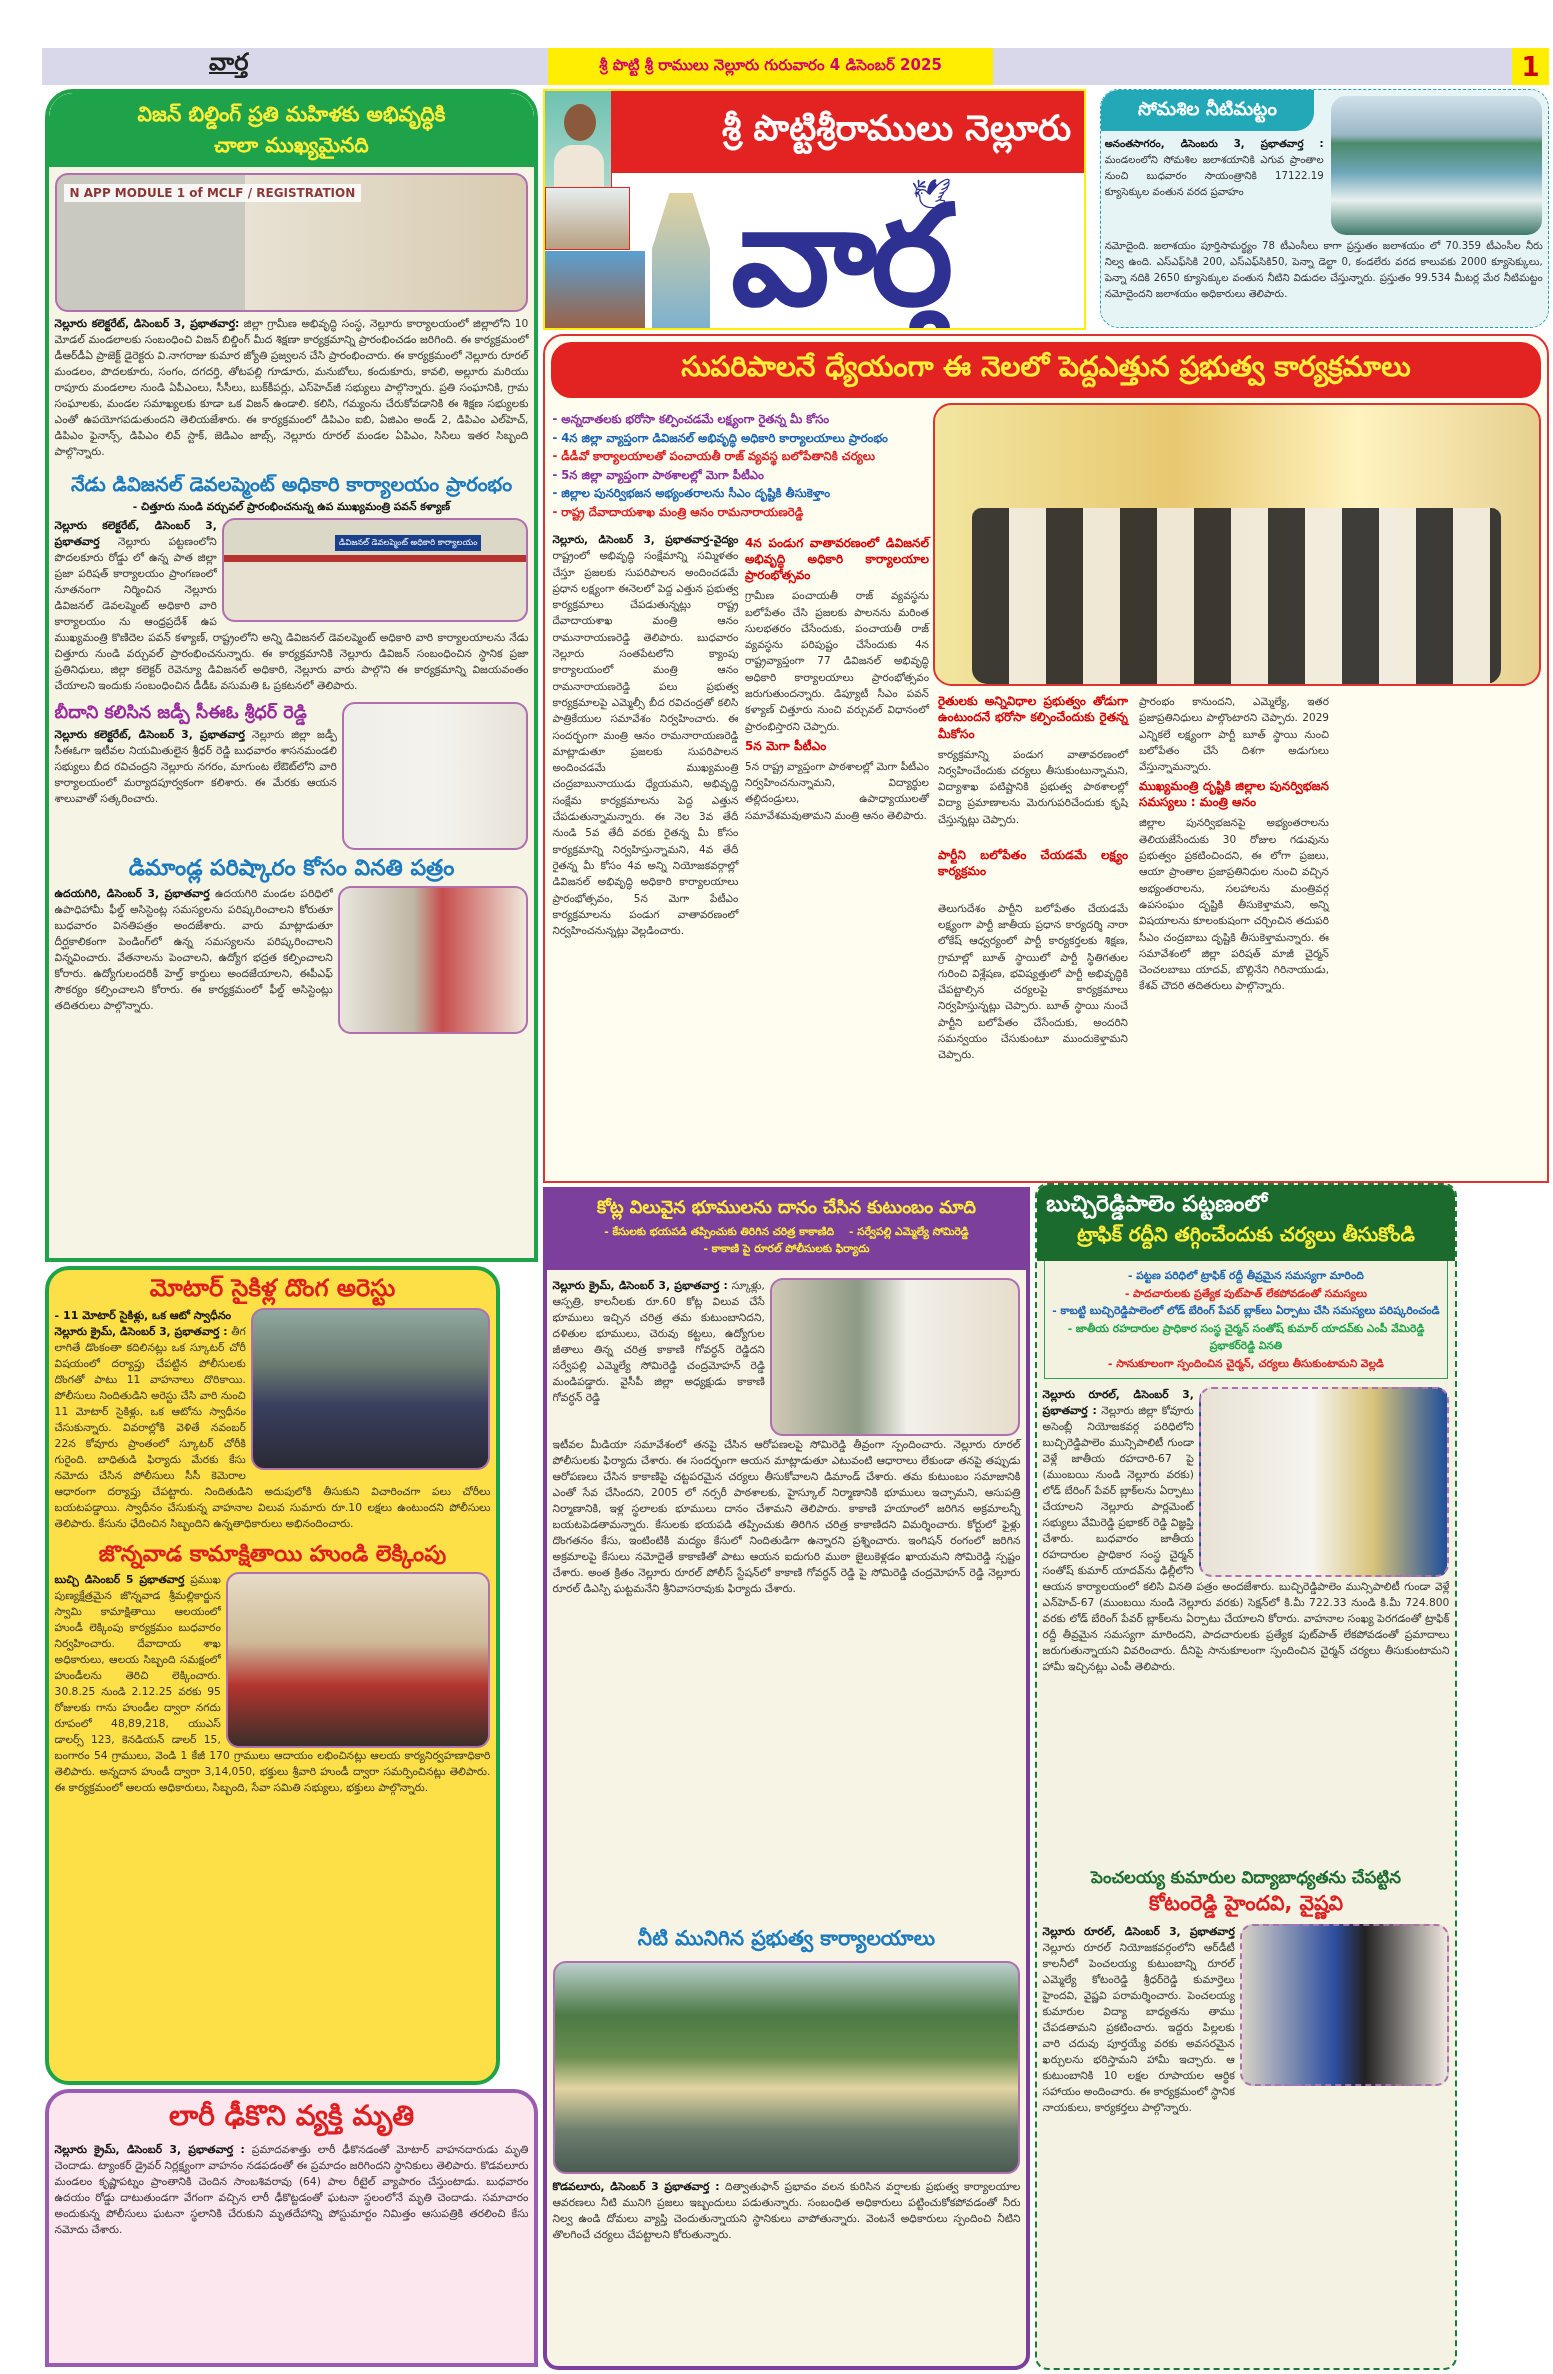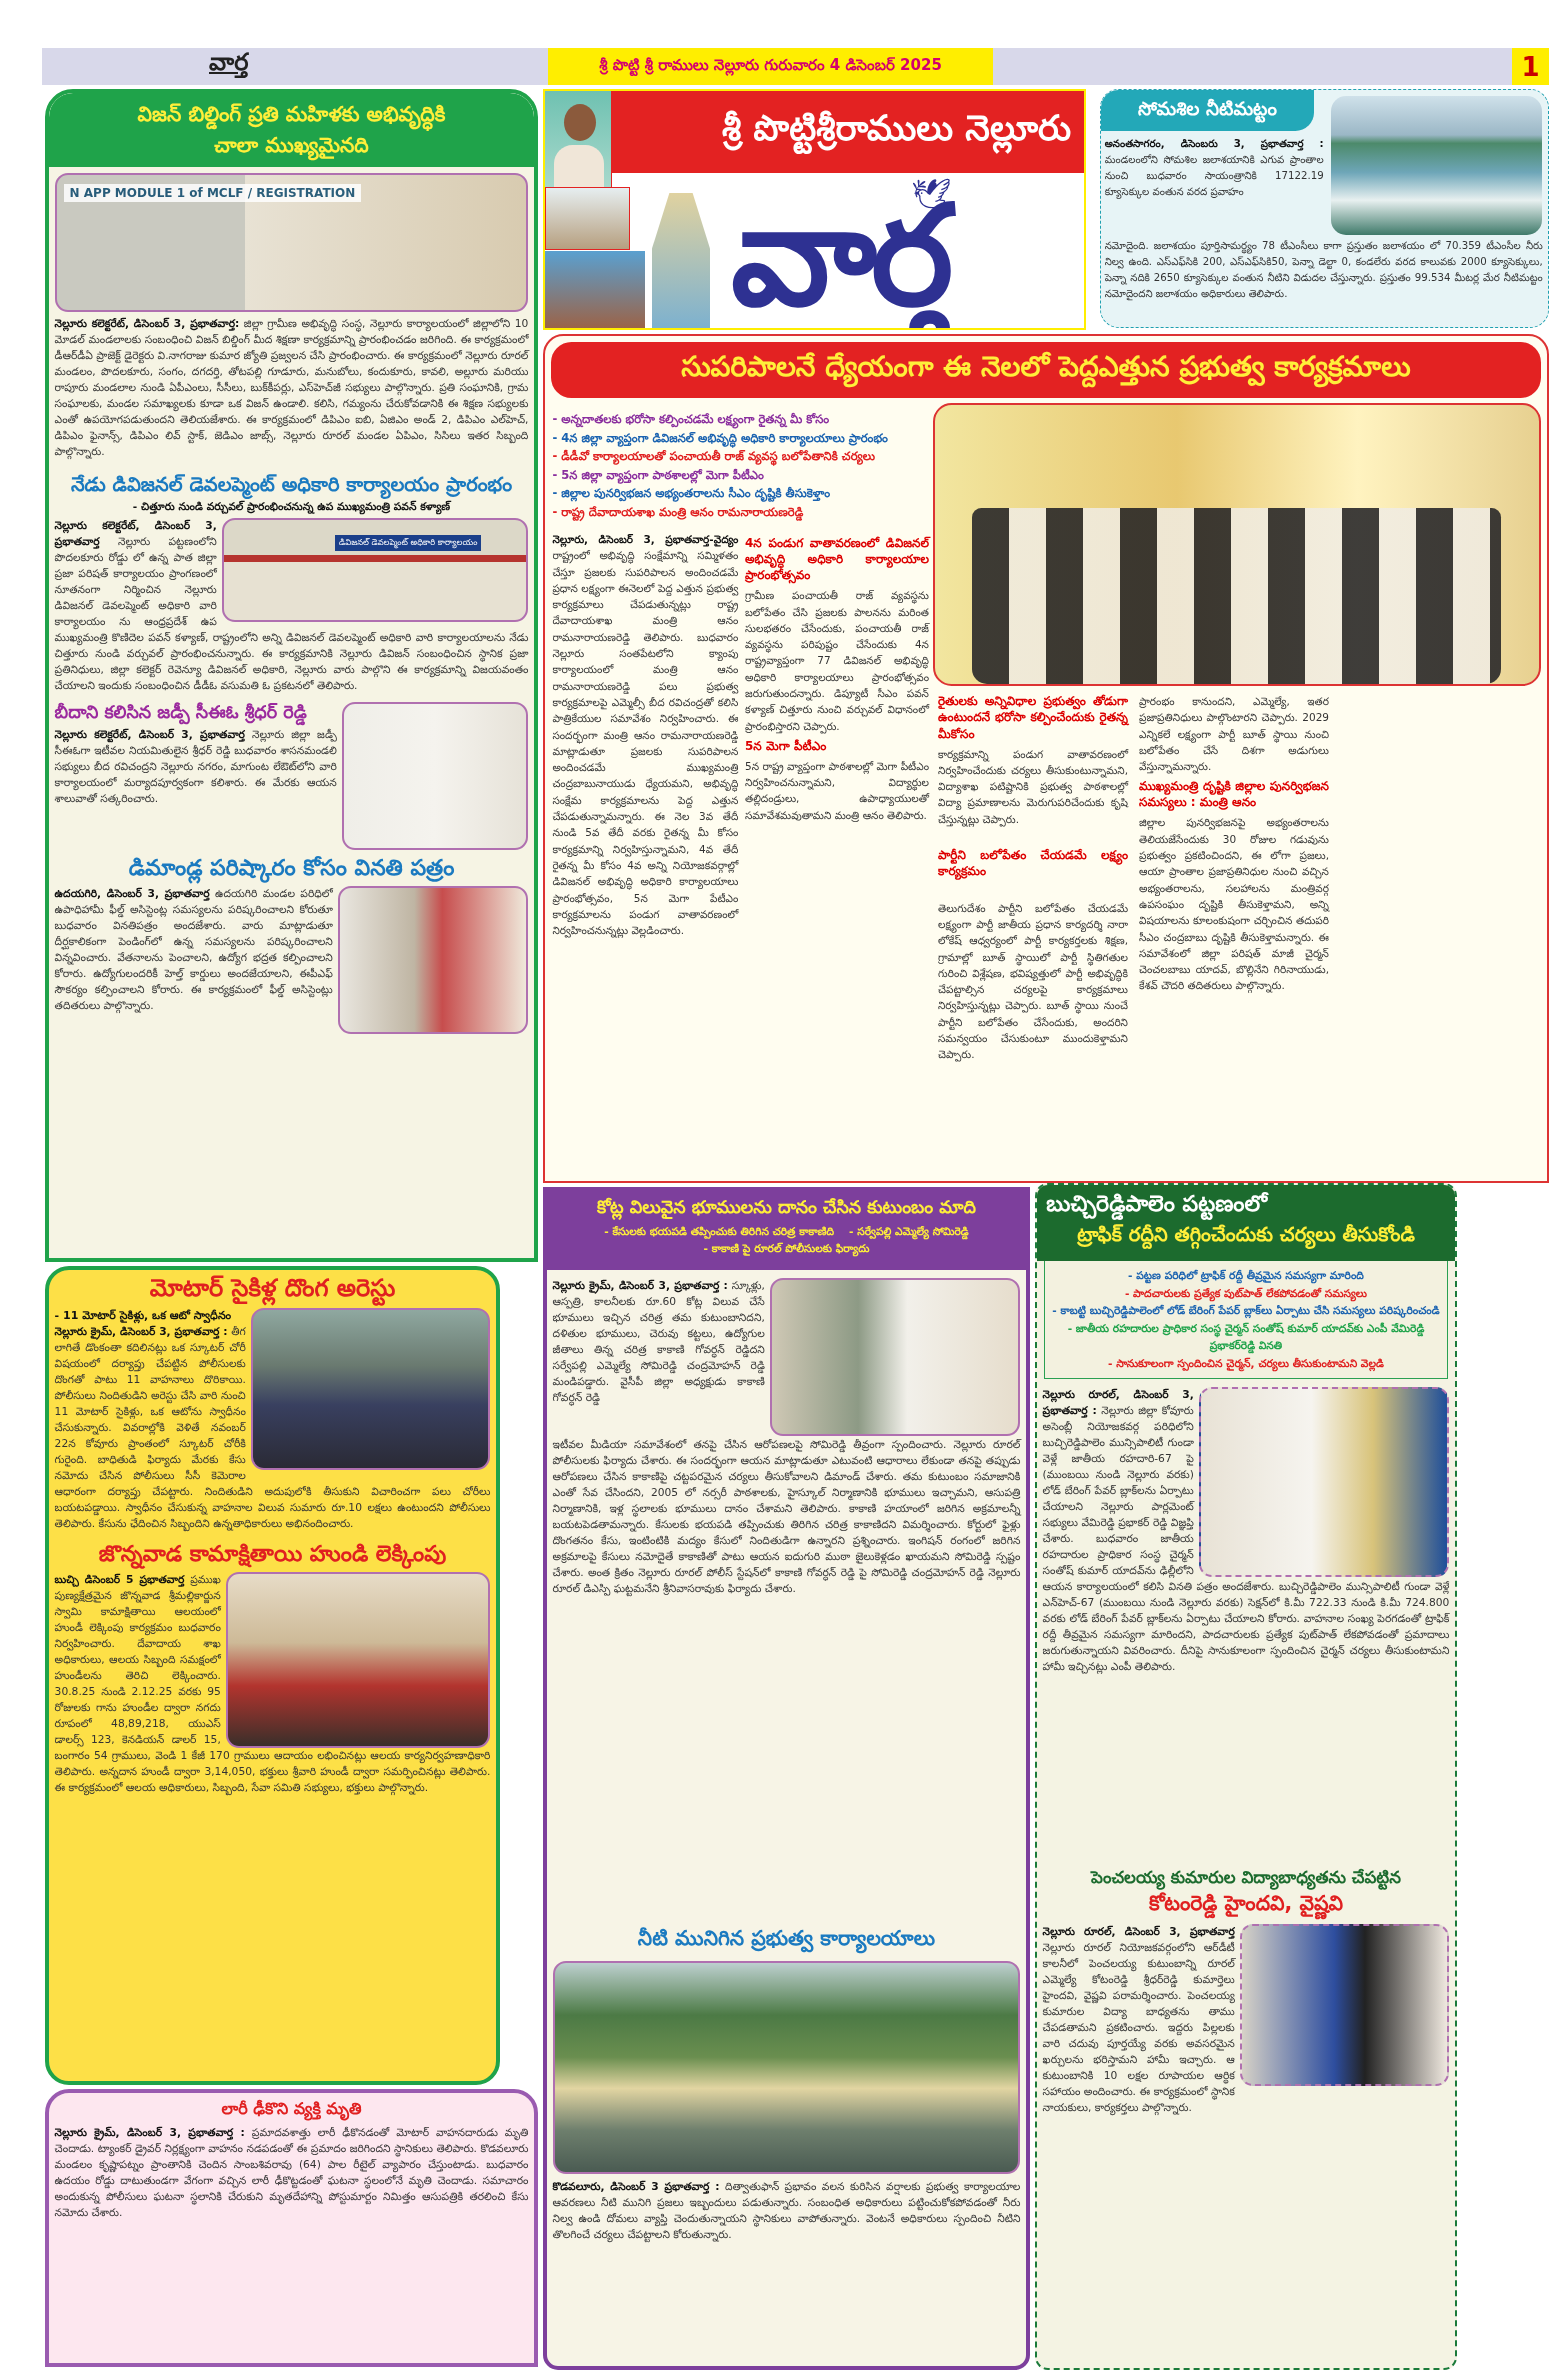--- a/index.html
+++ b/index.html
@@ -51,21 +51,21 @@
   <div class="abs tb-date">శ్రీ పొట్టి శ్రీ రాములు నెల్లూరు గురువారం 4 డిసెంబర్ 2025</div>
   <div class="abs tb-page">1</div>
 </div>
 
 <div class="abs greenbox">
   <div class="greenhead">
     <div>విజన్ బిల్డింగ్ ప్రతి మహిళకు అభివృద్ధికి</div>
     <div>చాలా ముఖ్యమైనది</div>
   </div>
   <div class="photo" style="margin:5.6px 5.6px 3.7px;height:139px;position:relative;background:linear-gradient(90deg,#c9c9c0 0,#c9c9c0 40%,#e8e2d4 40%,#d8cbb0 100%)">
-    <div style="position:absolute;left:7.4px;top:9.3px;font-size:12px;font-weight:bold;color:#0c4a6e;background:#fff;padding:1.9px 5.6px;opacity:.85">N APP MODULE 1 of MCLF / REGISTRATION</div>
+    <div style="position:absolute;left:7.4px;top:9.3px;font-size:12px;font-weight:bold;color:#7f1d1d;background:#fff;padding:1.9px 5.6px;opacity:.85">N APP MODULE 1 of MCLF / REGISTRATION</div>
   </div>
   <div class="body-text">
     <span class="bold-lead">నెల్లూరు కలెక్టరేట్, డిసెంబర్ 3, ప్రభాతవార్త:</span>
     <span>జిల్లా గ్రామీణ అభివృద్ధి సంస్థ, నెల్లూరు కార్యాలయంలో జిల్లాలోని 10 మోడల్ మండలాలకు సంబంధించి విజన్ బిల్డింగ్ మీద శిక్షణా కార్యక్రమాన్ని ప్రారంభించడం జరిగింది. ఈ కార్యక్రమంలో డీఆర్‌డీఏ ప్రాజెక్ట్ డైరెక్టరు వి.నాగరాజు కుమార జ్యోతి ప్రజ్వలన చేసి ప్రారంభించారు. ఈ కార్యక్రమంలో నెల్లూరు రూరల్ మండలం, పొదలకూరు, సంగం, దగదర్తి, తోటపల్లి గూడూరు, మనుబోలు, కందుకూరు, కావలి, అల్లూరు మరియు రాపూరు మండలాల నుండి ఏపీఎంలు, సీసీలు, బుక్‌కీపర్లు, ఎస్‌హెచ్‌జీ సభ్యులు పాల్గొన్నారు. ప్రతి సంఘానికి, గ్రామ సంఘాలకు, మండల సమాఖ్యలకు కూడా ఒక విజన్ ఉండాలి. కలిసి, గమ్యంను చేరుకోవడానికి ఈ శిక్షణ సభ్యులకు ఎంతో ఉపయోగపడుతుందని తెలియజేశారు. ఈ కార్యక్రమంలో డిపిఎం ఐబి, ఏజిఎం అండ్ 2, డిపిఎం ఎల్‌హెచ్, డిపిఎం ఫైనాన్స్, డిపిఎం లివ్ స్టాక్, జెడిఎం జాబ్స్, నెల్లూరు రూరల్ మండల ఏపిఎం, సిసిలు ఇతర సిబ్బంది పాల్గొన్నారు.</span>
   </div>
 
   <div class="sec-title" style="color:#1b7ac0;font-size:19.5px;margin-top:13px">నేడు డివిజనల్ డెవలప్మెంట్ అధికారి కార్యాలయం ప్రారంభం</div>
   <div class="sec-title" style="font-size:10.7px;color:#111;margin-bottom:3.7px">- చిత్తూరు నుండి వర్చువల్ ప్రారంభించనున్న ఉప ముఖ్యమంత్రి పవన్ కళ్యాణ్</div>
   <div style="padding:0 5.6px">
     <div class="photo" style="float:right;width:306px;height:104px;margin-left:5.6px;background:linear-gradient(#dcd8c8 0,#dcd8c8 35%,#b6342f 35%,#b6342f 42%,#e7e1d2 42%);position:relative">
@@ -114,21 +114,21 @@
   <div style="padding:0 5.6px">
     <div class="photo" style="float:right;width:264px;height:176px;margin-left:5.6px;background:linear-gradient(180deg,#e7dcc7 0,#cdb997 40%,#b3342e 65%,#3a2f2a 100%)"></div>
     <div class="body-text" style="padding:0">
       <span class="bold-lead">బుచ్చి డిసెంబర్ 5 ప్రభాతవార్త</span>
       <span>ప్రముఖ పుణ్యక్షేత్రమైన జొన్నవాడ శ్రీమల్లికార్జున స్వామి కామాక్షితాయి ఆలయంలో హుండీ లెక్కింపు కార్యక్రమం బుధవారం నిర్వహించారు. దేవాదాయ శాఖ అధికారులు, ఆలయ సిబ్బంది సమక్షంలో హుండీలను తెరిచి లెక్కించారు. 30.8.25 నుండి 2.12.25 వరకు 95 రోజులకు గాను హుండీల ద్వారా నగదు రూపంలో 48,89,218, యుఎస్ డాలర్స్ 123, కెనడియన్ డాలర్ 15, బంగారం 54 గ్రాములు, వెండి 1 కేజీ 170 గ్రాములు ఆదాయం లభించినట్లు ఆలయ కార్యనిర్వహణాధికారి తెలిపారు. అన్నదాన హుండీ ద్వారా 3,14,050, భక్తులు శ్రీవారి హుండీ ద్వారా సమర్పించినట్లు తెలిపారు. ఈ కార్యక్రమంలో ఆలయ అధికారులు, సిబ్బంది, సేవా సమితి సభ్యులు, భక్తులు పాల్గొన్నారు.</span>
     </div>
   </div>
 </div>
 
 <div class="abs pinkbox">
-  <div class="sec-title" style="color:#e02020;font-size:16px;margin:5.6px 0 3.7px">లారీ ఢీకొని వ్యక్తి మృతి</div>
+  <div class="sec-title" style="color:#e02020;font-size:28px;margin:5.6px 0 3.7px">లారీ ఢీకొని వ్యక్తి మృతి</div>
   <div class="body-text">
     <span class="bold-lead">నెల్లూరు క్రైమ్, డిసెంబర్ 3, ప్రభాతవార్త :</span>
     <span>ప్రమాదవశాత్తు లారీ ఢీకొనడంతో మోటార్ వాహనదారుడు మృతి చెందాడు. ట్యాంకర్ డ్రైవర్ నిర్లక్ష్యంగా వాహనం నడపడంతో ఈ ప్రమాదం జరిగిందని స్థానికులు తెలిపారు. కొడవలూరు మండలం కృష్ణాపట్నం ప్రాంతానికి చెందిన సాంబశివరావు (64) పాల రీటైల్ వ్యాపారం చేస్తుంటాడు. బుధవారం ఉదయం రోడ్డు దాటుతుండగా వేగంగా వచ్చిన లారీ ఢీకొట్టడంతో ఘటనా స్థలంలోనే మృతి చెందాడు. సమాచారం అందుకున్న పోలీసులు ఘటనా స్థలానికి చేరుకుని మృతదేహాన్ని పోస్టుమార్టం నిమిత్తం ఆసుపత్రికి తరలించి కేసు నమోదు చేశారు.</span>
   </div>
 </div>
 
 <div class="abs masthead">
   <div class="mh-red">శ్రీ పొట్టిశ్రీరాములు నెల్లూరు</div>
   <div class="mh-portrait">
       <div class="mh-face"></div>

